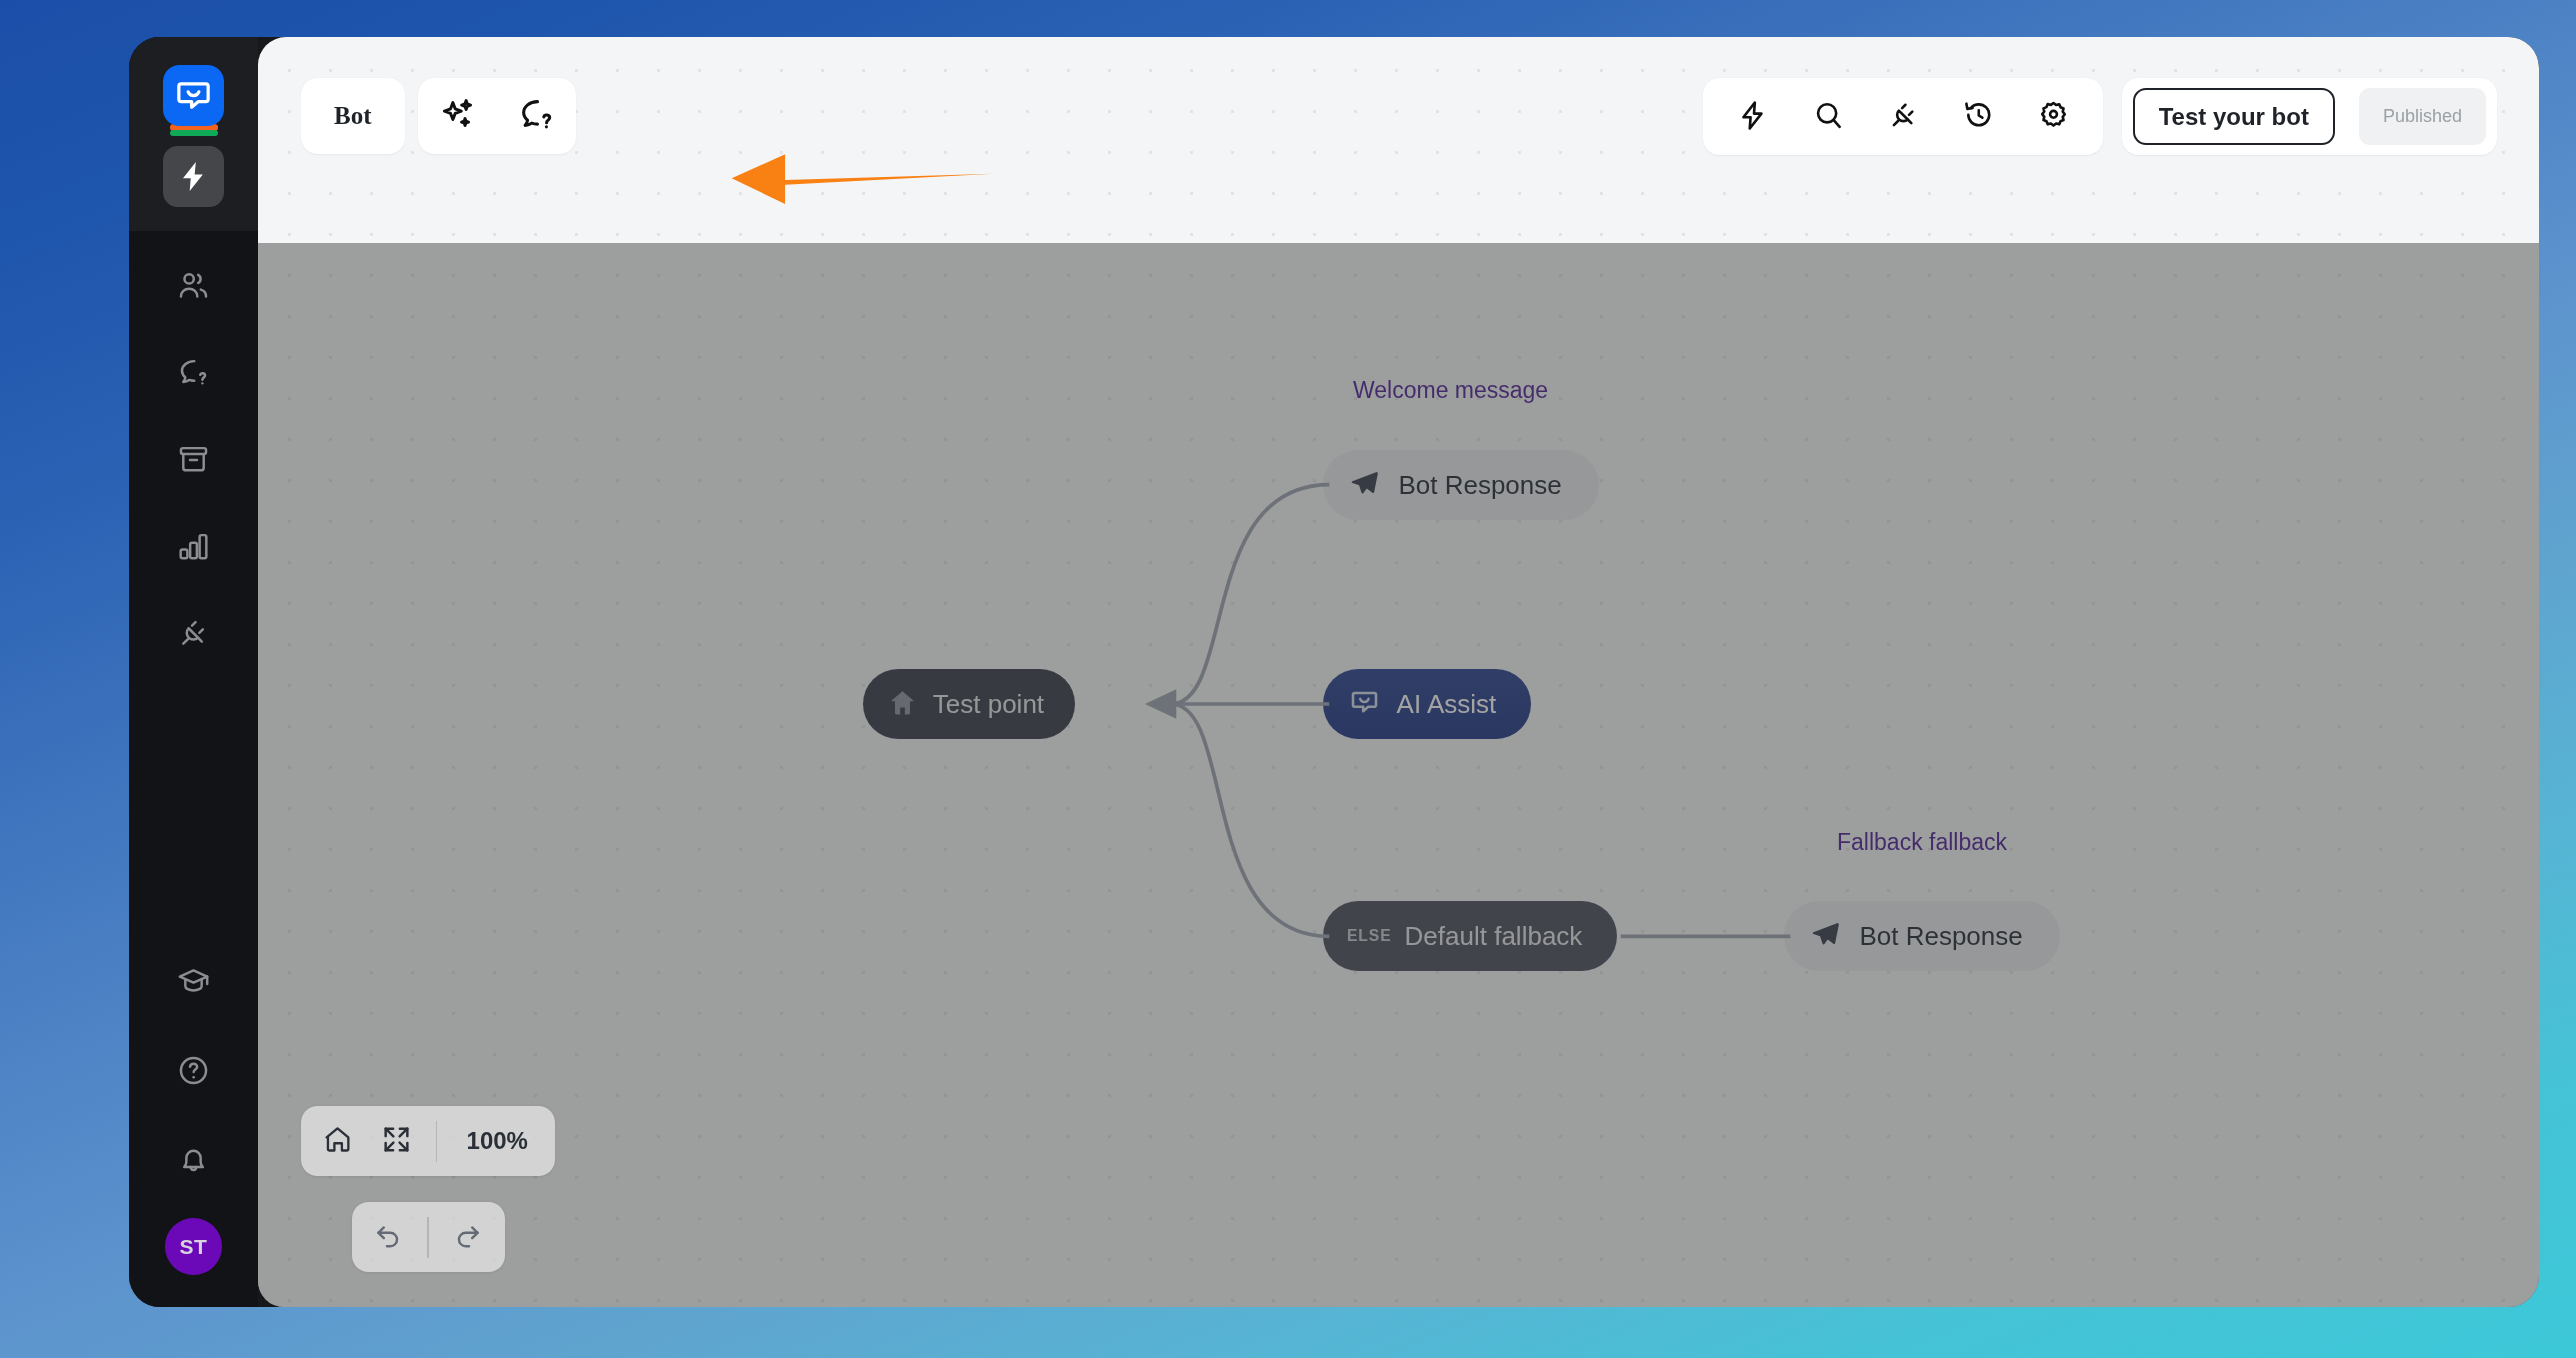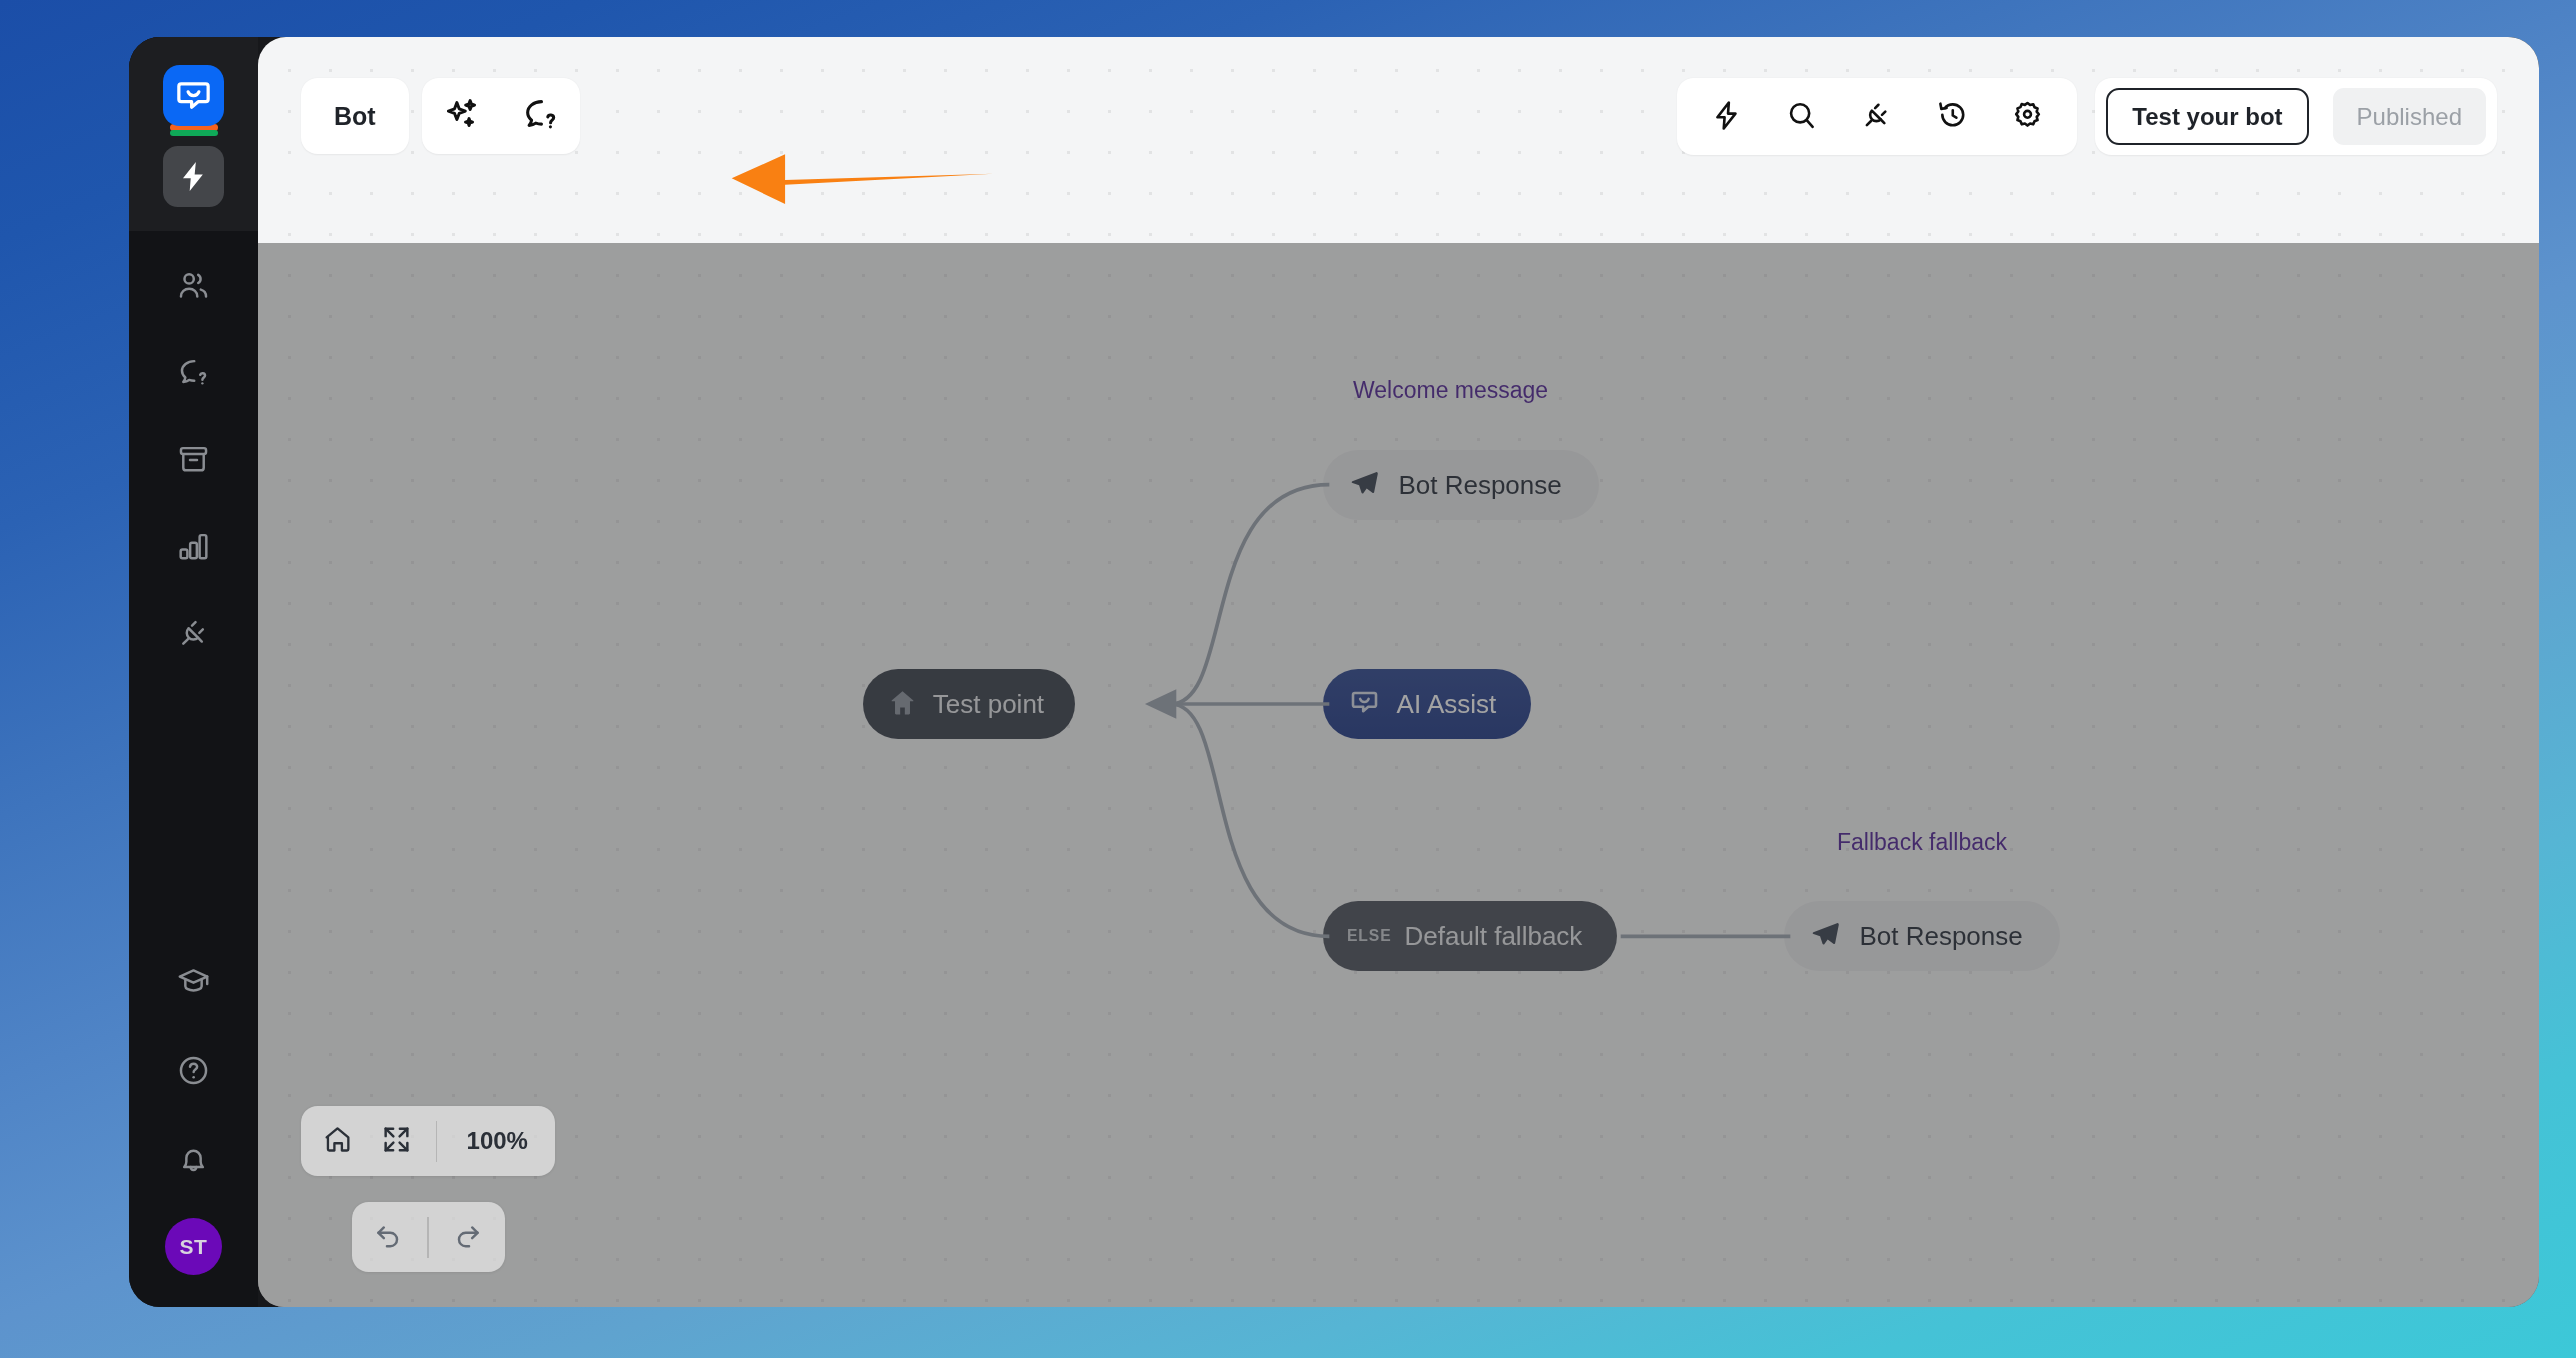--- a/index.html
+++ b/index.html
@@ -121,21 +121,21 @@
   
   .header {
     position: relative;
     height: 206px;
     z-index: 3;
   }
 
   .header-left {
     position: absolute;
     left: 43px; top: 41px;
-    display: flex; gap: 13px; align-items: center;
+    display: flex; gap: 13px; align-items: center; font-family: Liberation Serif, serif;
   }
   .pill-group {
     background: #ffffff;
     border-radius: 16.6px;
     height: 76px;
     display: flex; align-items: center;
     box-shadow: 0 0.9px 1.8px rgba(0,0,0,.06);
   }
   .tab-bot {
     padding: 0 33px;
@@ -185,21 +185,21 @@
     display: flex; align-items: center;
     font-size: 24px; font-weight: bold; color: #1f2329;
     background: #fff;
     cursor: pointer;
   }
   .btn-published {
     border-radius: 11px;
     height: 57px;
     padding: 0 24px;
     display: flex; align-items: center;
-    font-size: 24px; color: #9ba0a6;
+    font-size: 18px; color: #9ba0a6;
     background: #f0f1f2;
     cursor: default;
   }
 
   
   .arrow-annot {
     position: absolute;
     left: 470px; top: 97px;
     width: 267px; height: 83px;
     z-index: 6;

